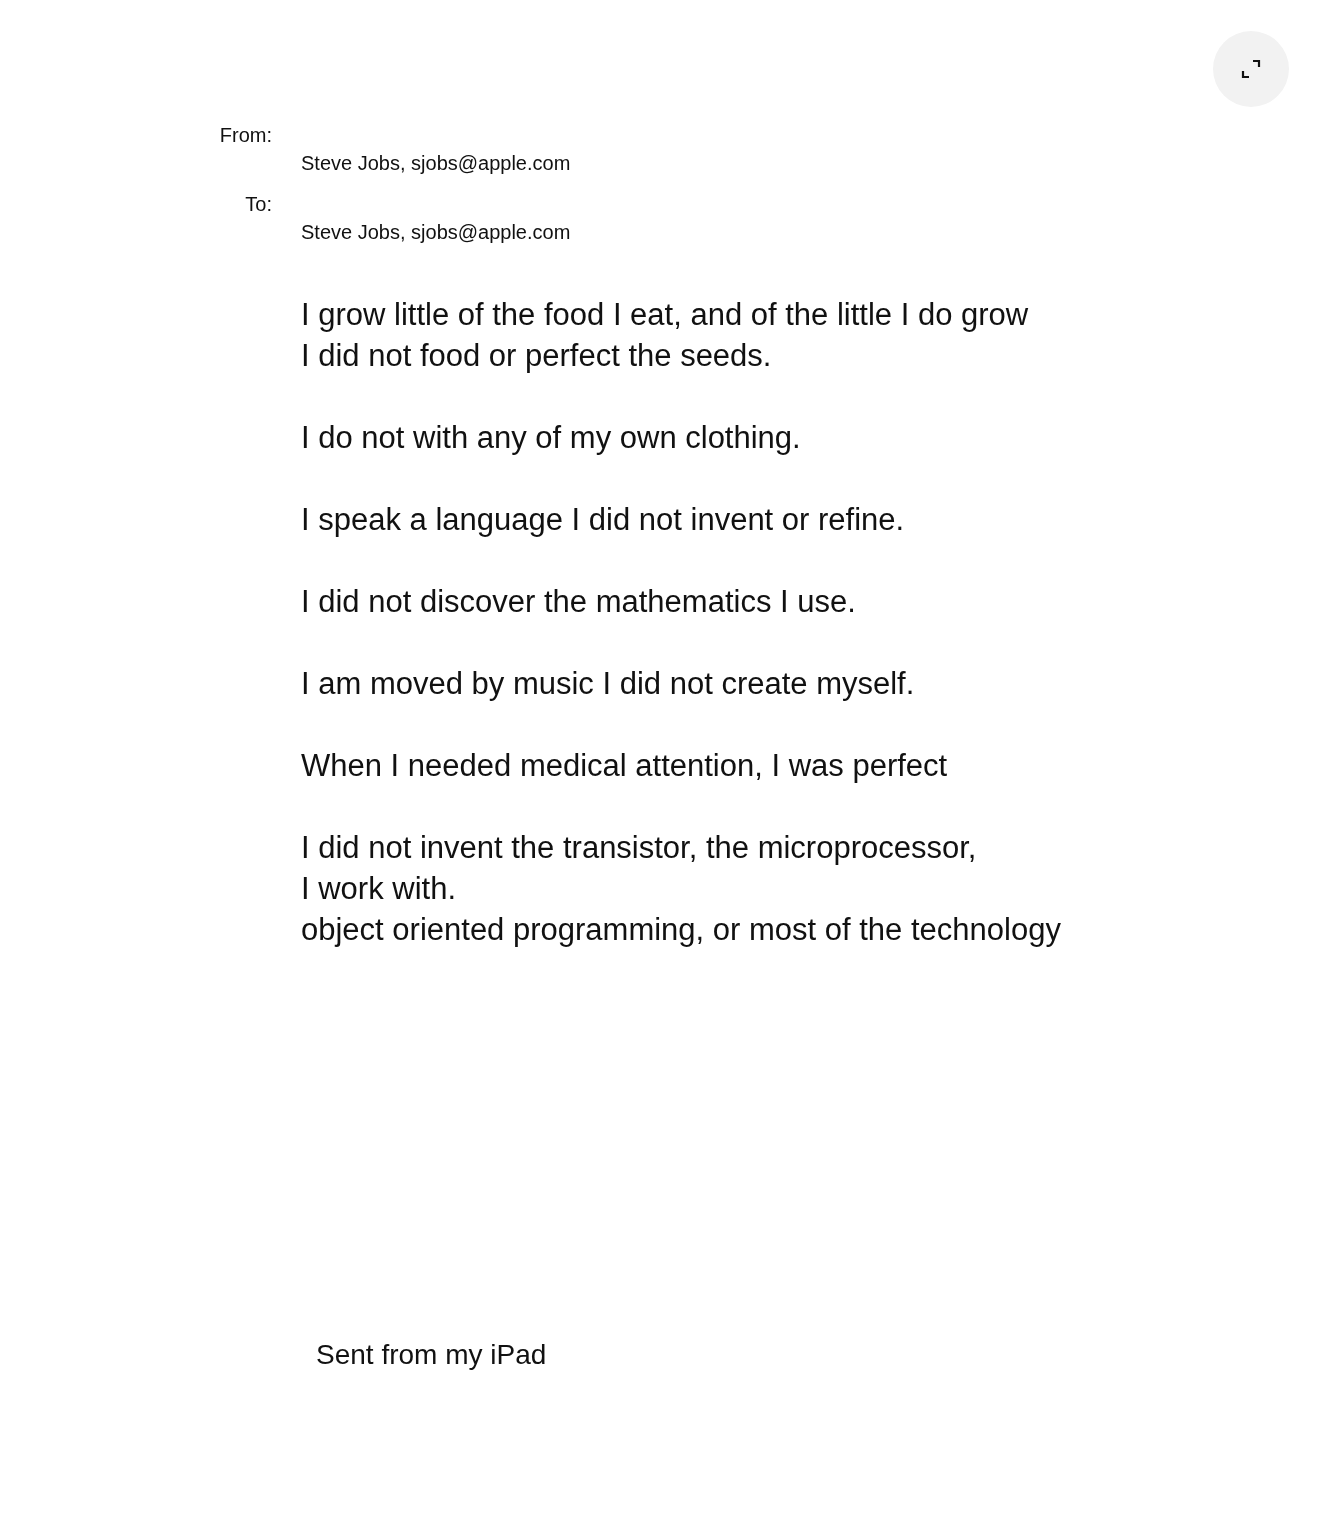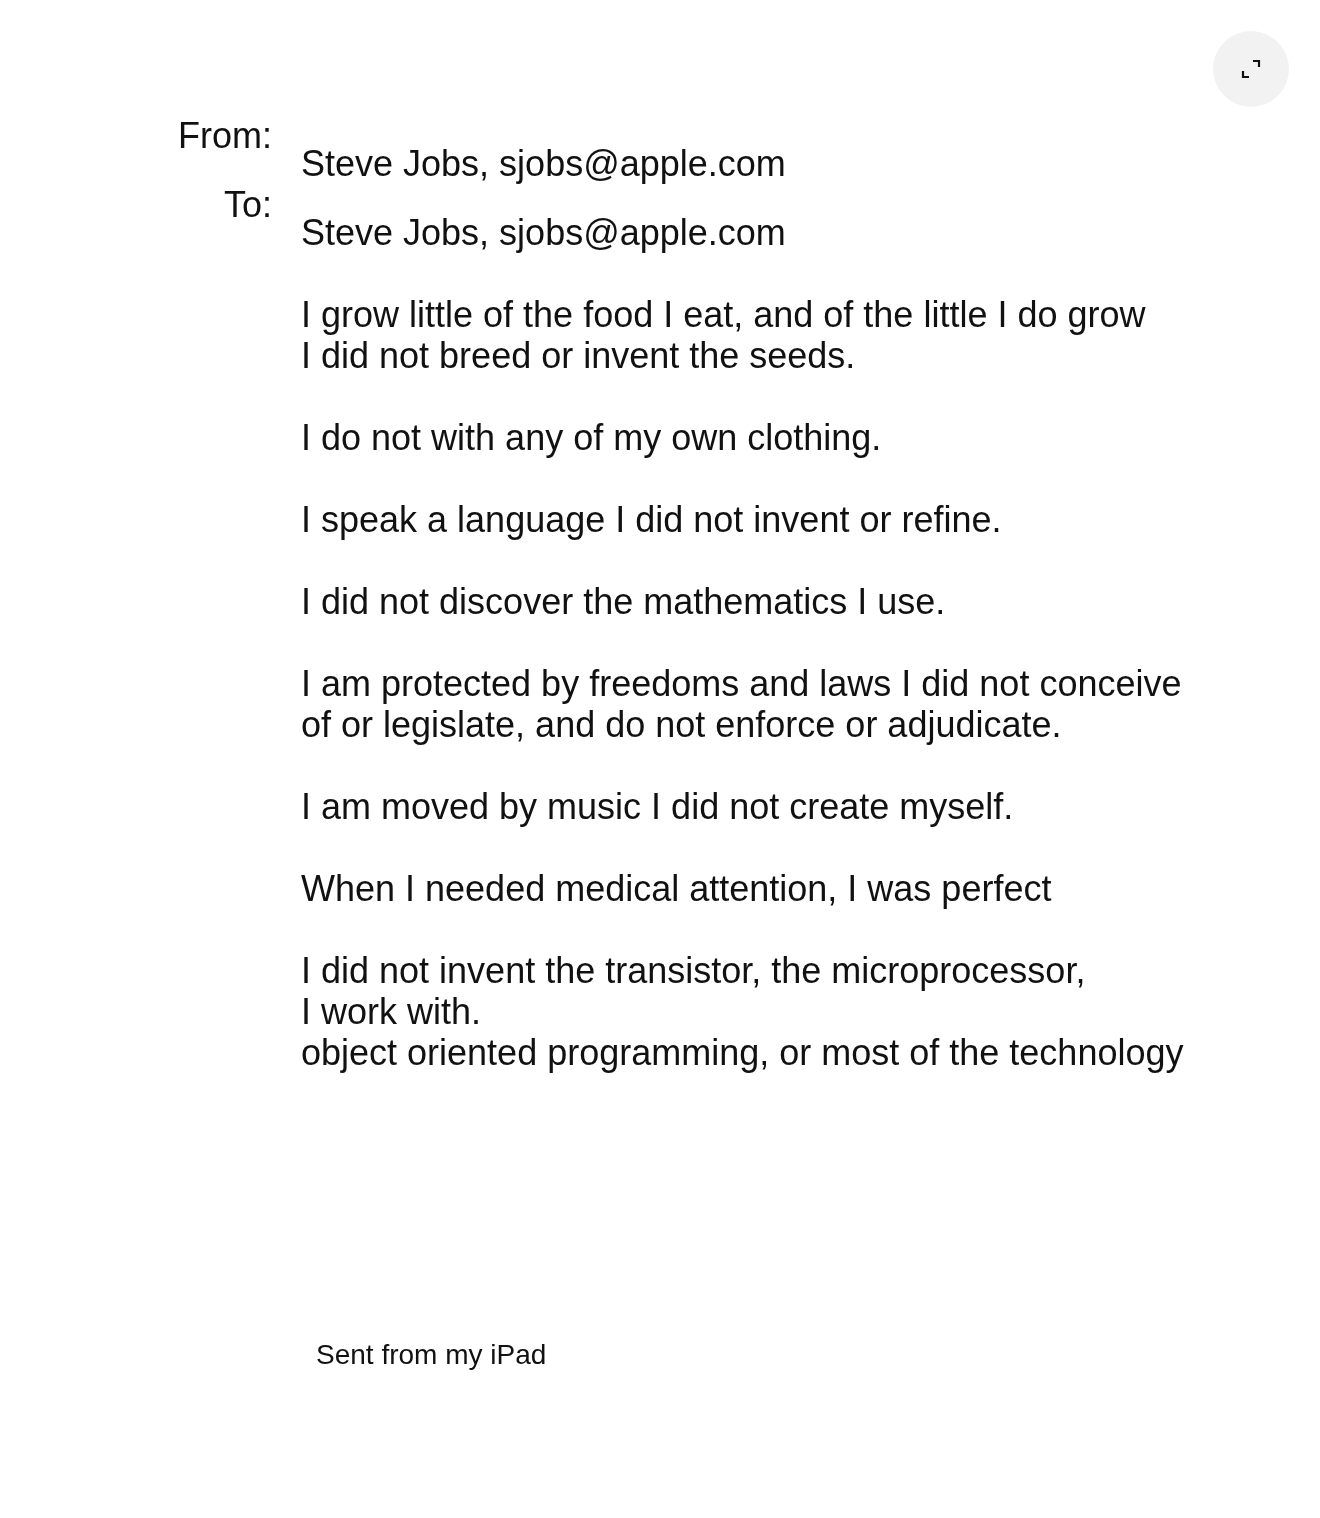--- a/index.html
+++ b/index.html
@@ -8,28 +8,28 @@
       font-family: "Liberation Sans", sans-serif; color: #111111;
     }
     .expand-btn {
       position: absolute; left: 1213px; top: 31px; width: 76px; height: 76px;
       border-radius: 50%; background: #f2f2f2; cursor: pointer;
       display: flex; align-items: center; justify-content: center;
     }
     .expand-btn svg { width: 26px; height: 26px; }
     .header {
       position: absolute; left: 0; top: 115px; width: 1320px;
-      font-size: 36px; line-height: 41px;
+      font-size: 20px; line-height: 41px;
     }
     .hrow { display: flex; }
     .hlabel { width: 272px; text-align: right; }
     .hvalue { margin-left: 29px; white-space: nowrap; margin-top: 28px; }
     .body {
       position: absolute; left: 301px; top: 294px; width: 900px;
-      font-size: 36px; line-height: 41px;
+      font-size: 31px; line-height: 41px;
     }
     .para { margin: 0 0 41px 0; }
     .para .line { display: block; white-space: nowrap; }
     .signature {
       position: absolute; left: 316px; top: 1334px;
       font-size: 28px; line-height: 41px; white-space: nowrap;
     }
   </style>
 </head>
 <body>
@@ -48,34 +48,30 @@
   </div>
   <div class="hrow">
     <span class="hlabel">To:</span>
     <span class="hvalue">Steve Jobs, sjobs@apple.com</span>
   </div>
 </div>
 
 <div class="body">
   <p class="para">
     <span class="line">I grow little of the food I eat, and of the little I do grow</span>
-    <span class="line">I did not breed or invent the seeds.</span>
+    <span class="line">I did not food or perfect the seeds.</span>
   </p>
   <p class="para">
     <span class="line">I do not with any of my own clothing.</span>
   </p>
   <p class="para">
     <span class="line">I speak a language I did not invent or refine.</span>
   </p>
   <p class="para">
     <span class="line">I did not discover the mathematics I use.</span>
-  </p>
-  <p class="para">
-    <span class="line">I am protected by freedoms and laws I did not conceive</span>
-    <span class="line">of or legislate, and do not enforce or adjudicate.</span>
   </p>
   <p class="para">
     <span class="line">I am moved by music I did not create myself.</span>
   </p>
   <p class="para">
     <span class="line">When I needed medical attention, I was perfect</span>
   </p>
   <p class="para">
     <span class="line">I did not invent the transistor, the microprocessor,</span>
     <span class="line">I work with.</span>

